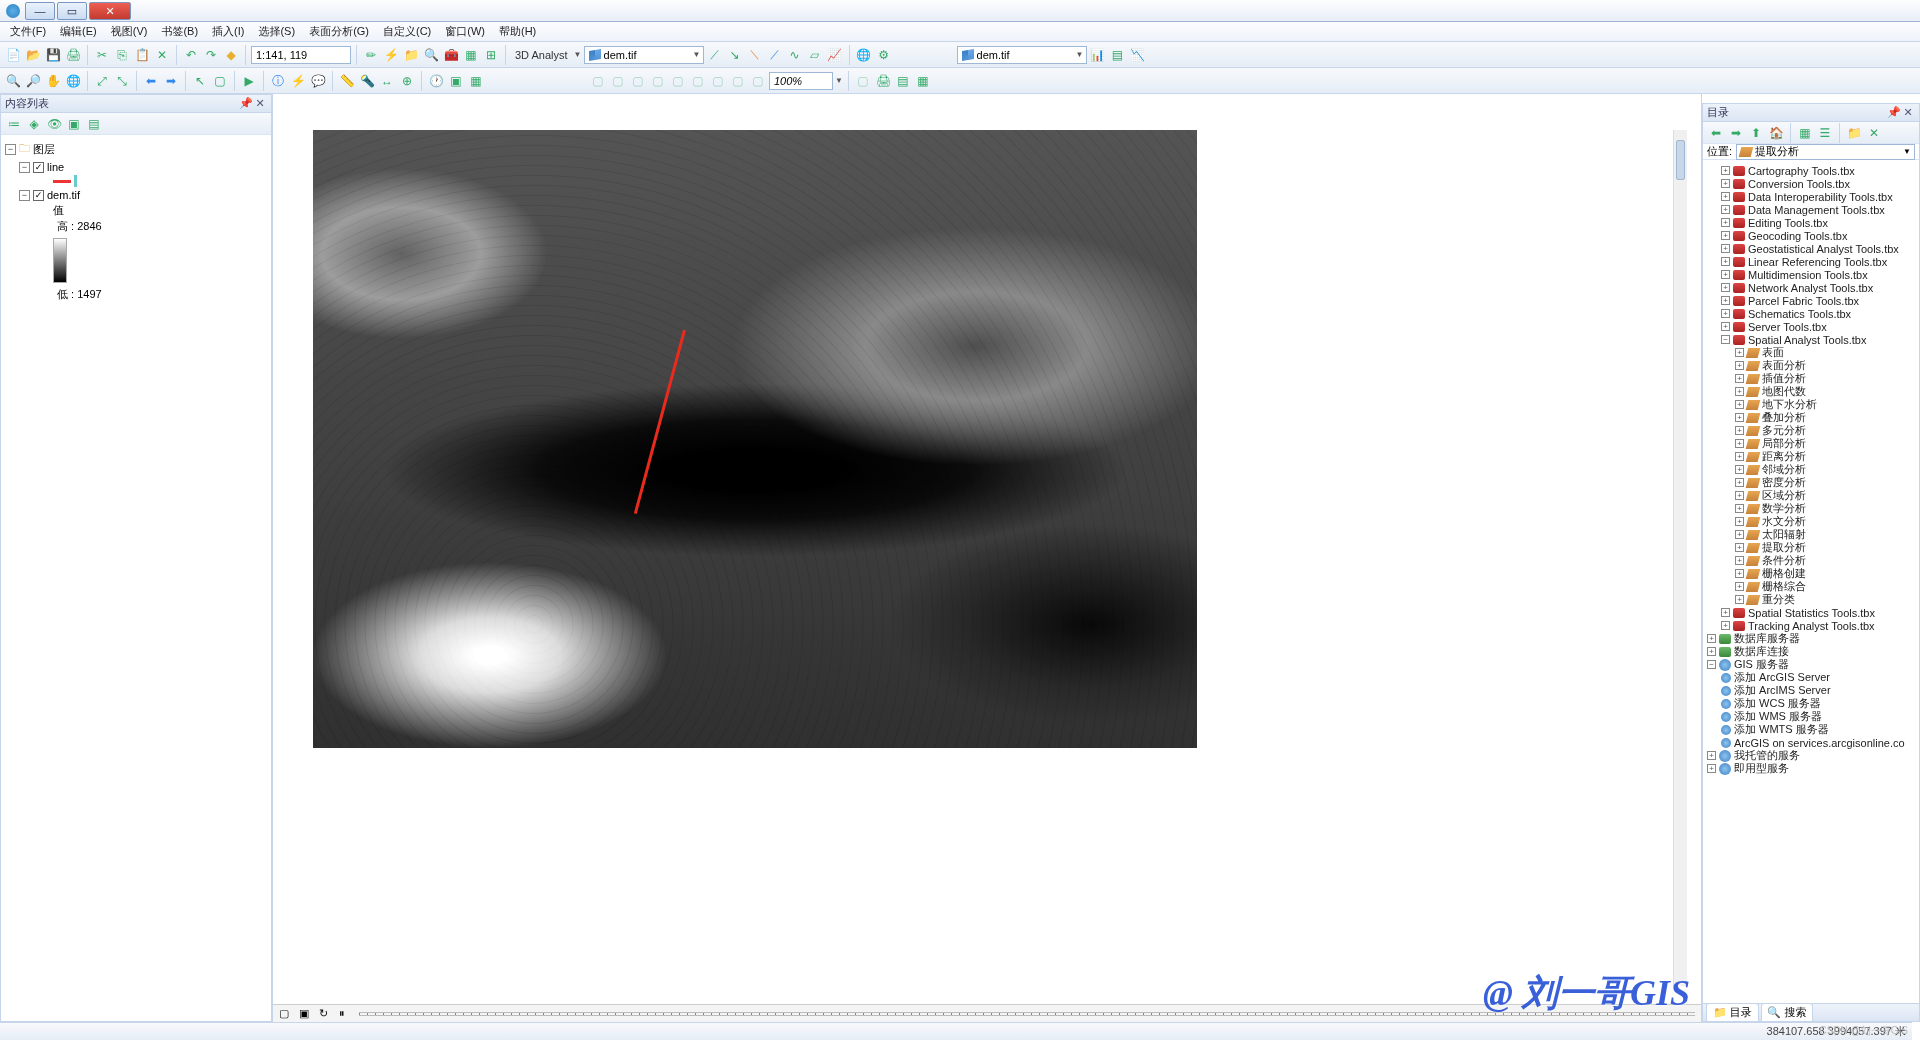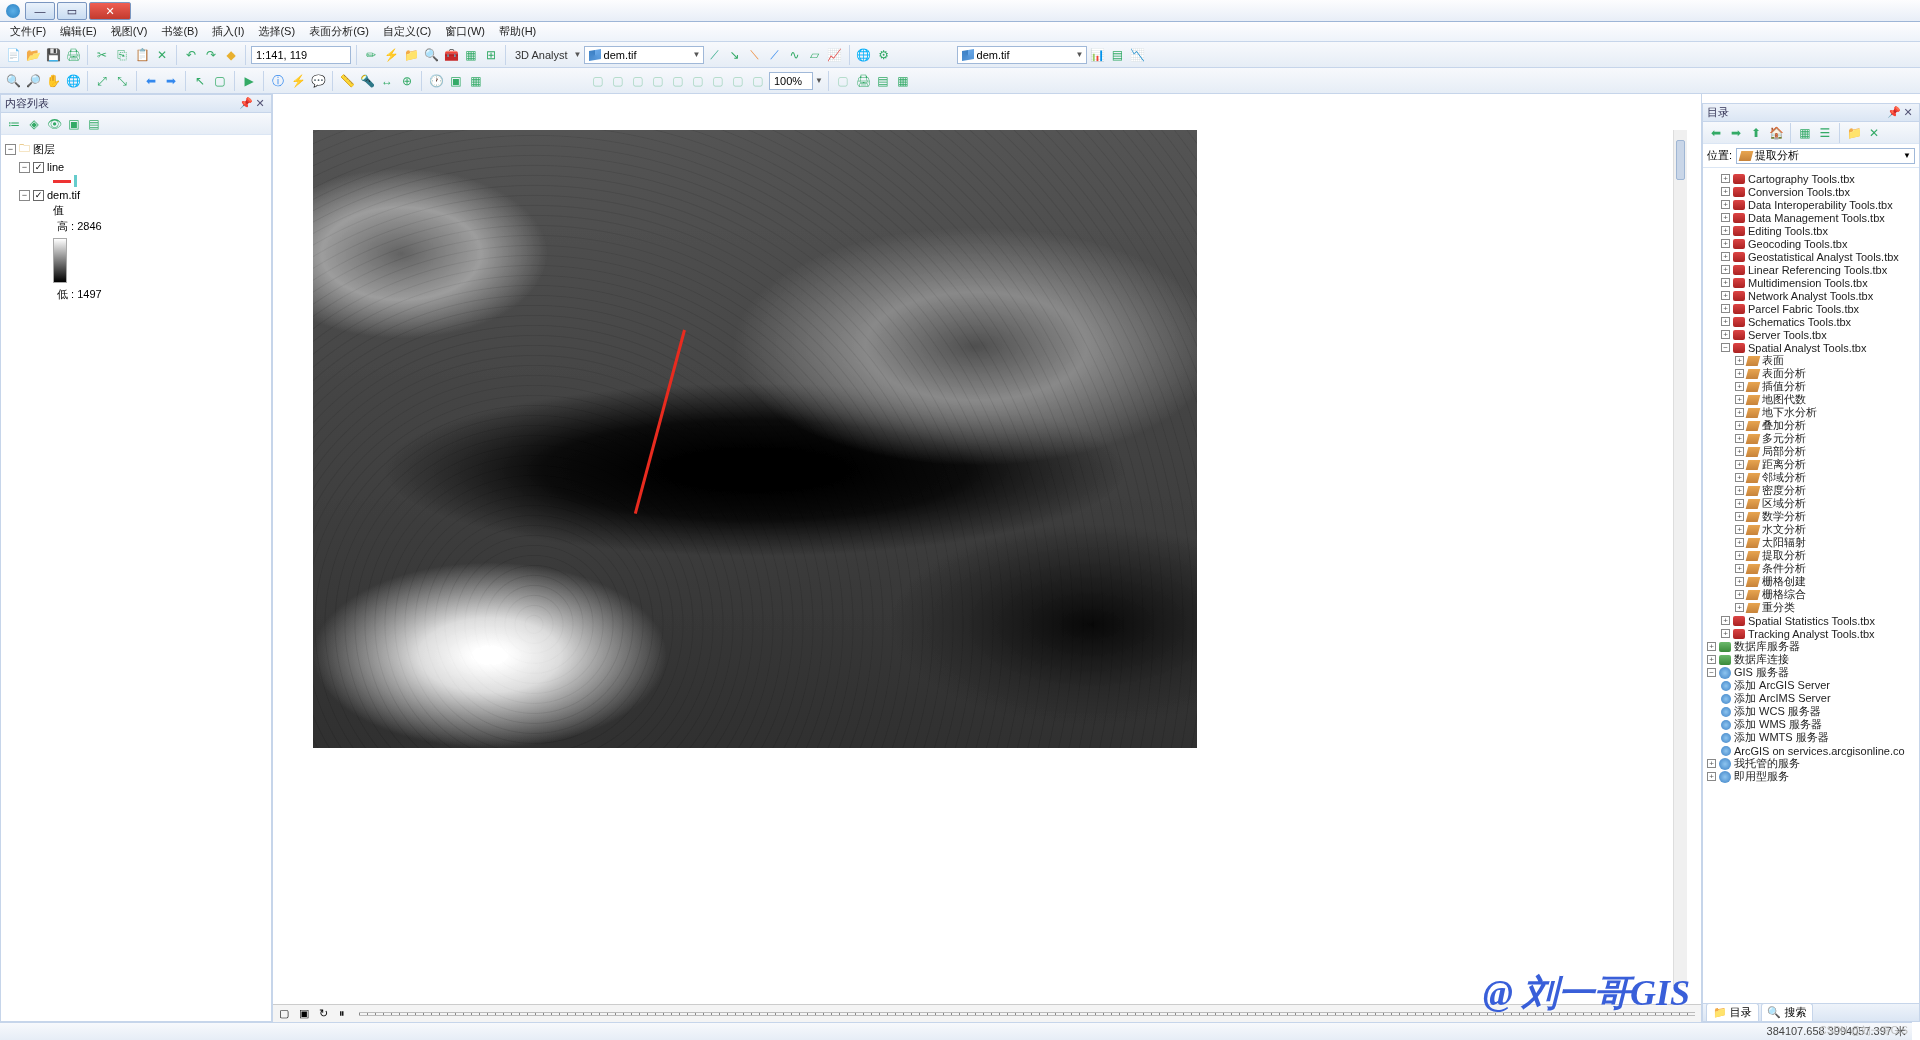--- a/index.html
+++ b/index.html
@@ -61,21 +61,21 @@
 .red-line { position:absolute; width:3px; height:190px; background:#e82b1f; left:370px; top:200px; transform: rotate(15deg); transform-origin:top; }
 
 .map-ruler { height:18px; background:#f4f4f4; border-top:1px solid #ccc; display:flex; align-items:center; padding:0 6px; gap:6px; }
 .map-ruler .ico { width:14px; height:14px; display:inline-block; }
 .map-ruler .rulebar { flex:1; height:4px; background: repeating-linear-gradient(90deg,#888 0,#888 1px,transparent 1px,transparent 8px); border-top:1px solid #bbb; border-bottom:1px solid #bbb; }
 
 .scroll-v { position:absolute; right:0; top:36px; bottom:18px; width:14px; background:#f0f0f0; border-left:1px solid #ddd; }
 .scroll-v .thumb { position:absolute; left:2px; right:2px; top:10px; height:40px; background:#c9d6e8; border:1px solid #9fb6d4; border-radius:2px; }
 
 .catalog { width:218px;margin-top:9px; }
-.cat-loc { height:24px; border-bottom:1px solid #dbe6f4; display:flex; align-items:center; padding:0 4px; gap:4px; }
+.cat-loc { height:16px; border-bottom:1px solid #dbe6f4; display:flex; align-items:center; padding:0 4px; gap:4px; }
 .cat-loc .fld { flex:1; height:16px; border:1px solid #a0b8d8; display:flex; align-items:center; padding:0 3px; gap:3px; background:#fff; }
 .cat-tree { font-size:11px; color:#222; }
 .cat-row { display:flex; align-items:center; gap:3px; padding:0; white-space:nowrap; height:13px; }
 .cat-row .exp { width:9px; height:9px; border:1px solid #888; font-size:8px; line-height:7px; text-align:center; color:#555; }
 .tbx-ico { width:12px; height:10px; background:linear-gradient(#d44,#a22); border-radius:2px; }
 .tset-ico { width:12px; height:10px; background:linear-gradient(#e8a550,#c7833a); transform:skewX(-15deg); }
 .srv-ico { width:12px; height:10px; background:linear-gradient(#6bb96b,#3a8a3a); border-radius:2px; }
 .glb-ico { width:12px; height:12px; background:radial-gradient(#8ec5f0,#3b7fc4); border-radius:50%; }
 .ci1 { margin-left:14px; } .ci2 { margin-left:28px; }
 .cat-tabs { height:18px; background:linear-gradient(#eef3fa,#dbe6f4); border-top:1px solid #c6d5ea; display:flex; align-items:flex-end; padding:0 3px; gap:2px; }
@@ -319,21 +319,21 @@
     </div>
   <div class="tb-ico" style="opacity:.4">
       <span>▢</span>
     </div>
   <div class="tb-ico" style="opacity:.4">
       <span>▢</span>
     </div>
   <div class="tb-ico" style="opacity:.4">
       <span>▢</span>
     </div>
-  <input class="tb-input" style="width: 44px;" value="100%">
+  <input class="tb-input" style="width: 64px; font-style: italic;" value="100%">
   <span style="font-size:8px;color:#555">▼</span>
   <div class="tb-sep"></div>
   <div class="tb-ico" style="opacity:.4">
       <span>▢</span>
     </div>
   <div class="tb-ico">
       <span>🖨</span>
     </div>
   <div class="tb-ico">
       <span>▤</span>

